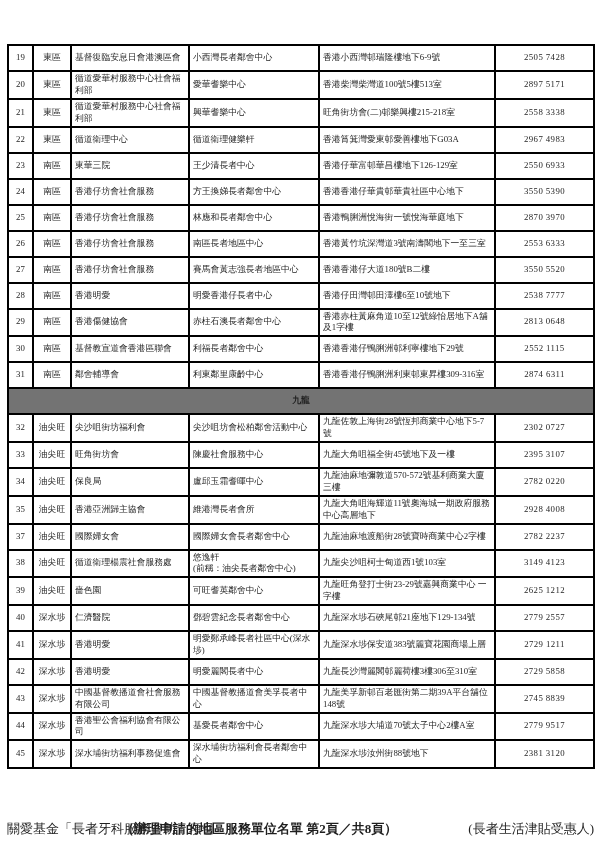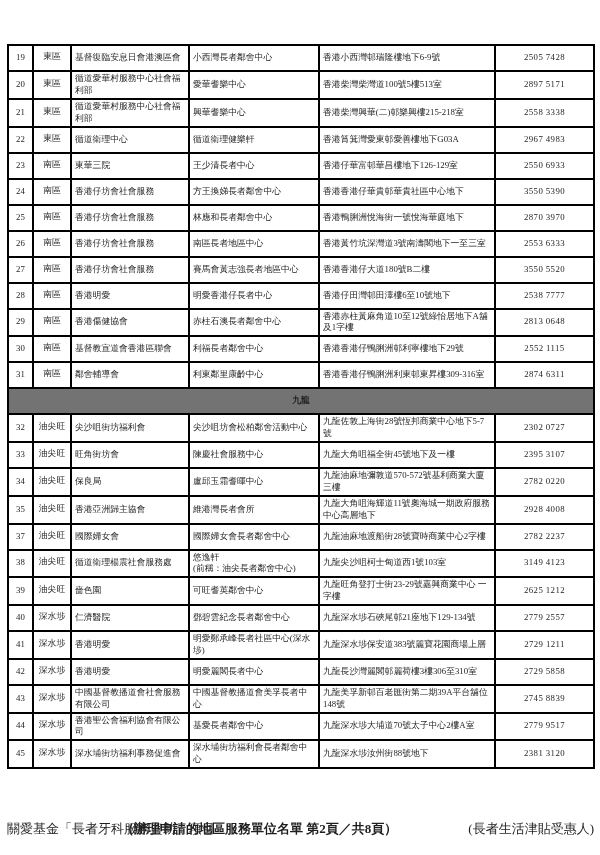--- a/index.html
+++ b/index.html
@@ -26,21 +26,21 @@
     border: 2px solid #000000;
     padding: 1px 3px;
     font-size: 8.8px;
     line-height: 1.35;
     height: 22px;
     vertical-align: middle;
     word-break: break-all;
     overflow: hidden;
   }
   td.num      { text-align: center; padding: 1px 1px; font-size: 9px; }
-  td.district { text-align: center; padding: 1px 1px; font-family: Liberation Mono, monospace; }
+  td.district { text-align: center; padding: 1px 1px; }
   td.org      { text-align: left; }
   td.centre   { text-align: left; white-space: pre-line; }
   td.addr     { text-align: left; border-radius: 10px; }
   td.phone    { text-align: center; font-size: 9.2px; letter-spacing: 0.4px; }
   td.section-cell {
     background: #737373;
     text-align: center;
     font-weight: bold;
     font-size: 10.5px;
     height: 16px;
@@ -87,21 +87,21 @@
           <td class="org">循道愛華村服務中心社會福利部</td>
           <td class="centre">愛華耆樂中心</td>
           <td class="addr">香港柴灣柴灣道100號5樓513室</td>
           <td class="phone">2897 5171</td>
         </tr>
         <tr>
           <td class="num">21</td>
           <td class="district">東區</td>
           <td class="org">循道愛華村服務中心社會福利部</td>
           <td class="centre">興華耆樂中心</td>
-          <td class="addr">香港柴灣興華(二)邨樂興樓215-218室</td>
+          <td class="addr">旺角街坊會(二)邨樂興樓215-218室</td>
           <td class="phone">2558 3338</td>
         </tr>
         <tr>
           <td class="num">22</td>
           <td class="district">東區</td>
           <td class="org">循道衛理中心</td>
           <td class="centre">循道衛理健樂軒</td>
           <td class="addr">香港筲箕灣愛東邨愛善樓地下G03A</td>
           <td class="phone">2967 4983</td>
         </tr>

